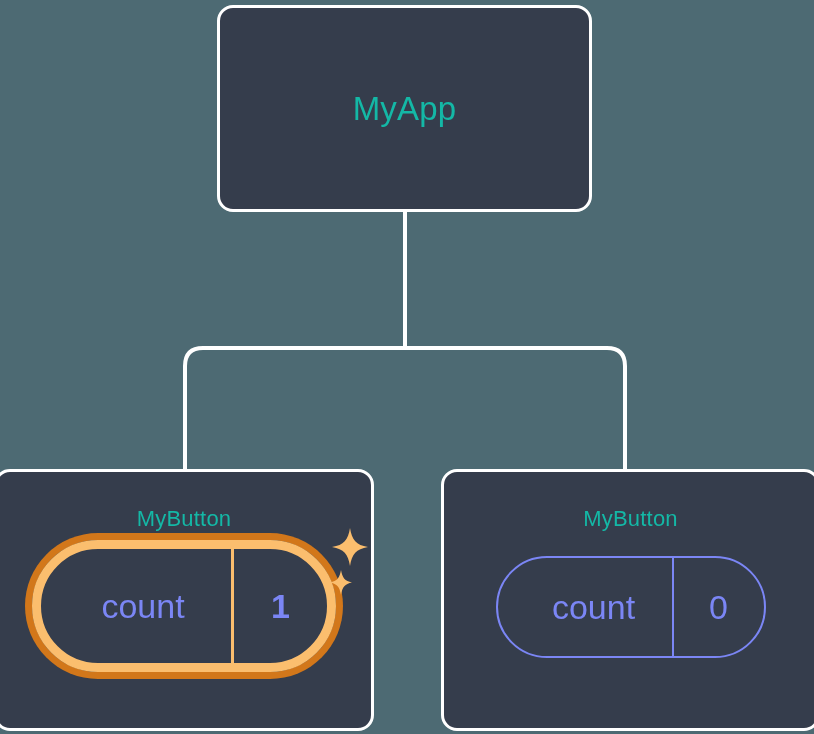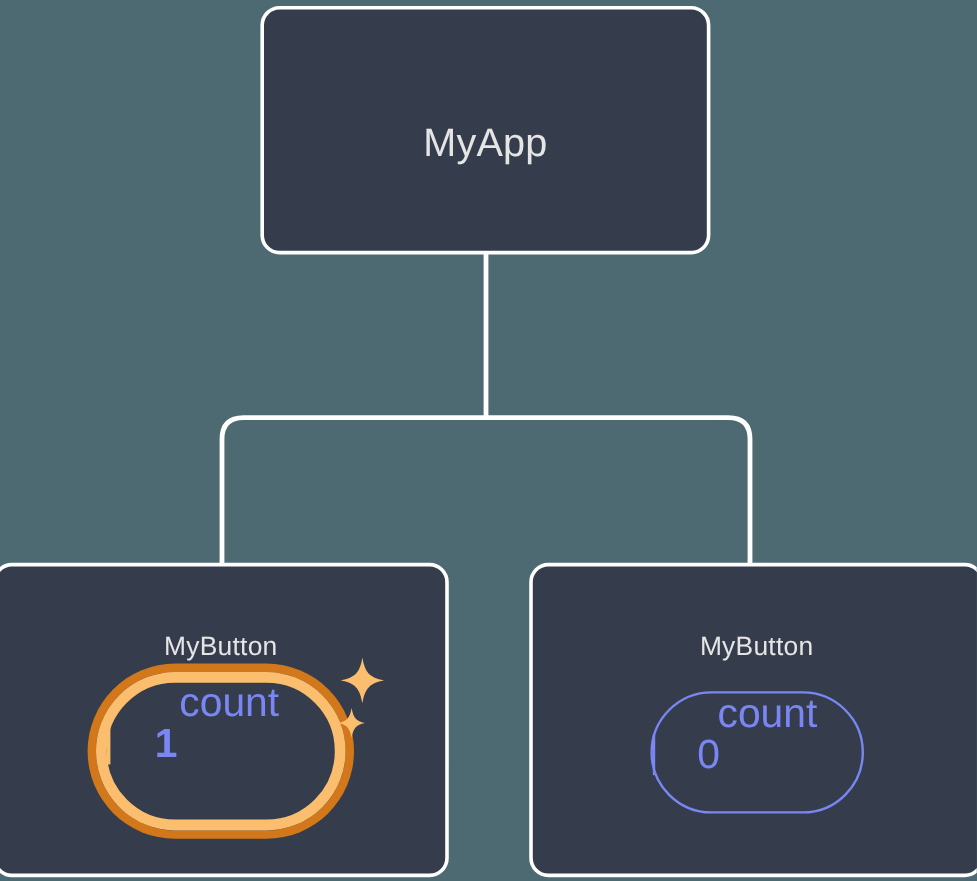--- a/index.html
+++ b/index.html
@@ -64,27 +64,26 @@
     left: -6px;
     width: 380px;
   }
 
   .node-child-right {
     left: 441px;
     width: 379px;
   }
 
   .node-title {
-    color: #e5e5e5;
+    color: #14b8a6;
     font-size: 33px;
     font-weight: 400;
     letter-spacing: 0.2px;
     line-height: 1;
     white-space: nowrap;
-    margin-top: 20px;
   }
 
   .node-child .node-title {
     font-size: 22px;
   }
 
   
   .pill-wrap {
     position: relative;
     margin-top: 26px;
@@ -95,21 +94,20 @@
 
   .pill {
     position: relative;
     display: flex;
     align-items: stretch;
     box-sizing: border-box;
     border: 2px solid #7b86f5;
     border-radius: 999px;
     height: 102px;
     color: #7b86f5;
-    flex-direction: column;
   }
 
   .pill-key,
   .pill-val {
     display: flex;
     align-items: center;
     justify-content: center;
     font-size: 34px;
     line-height: 1;
     box-sizing: border-box;

